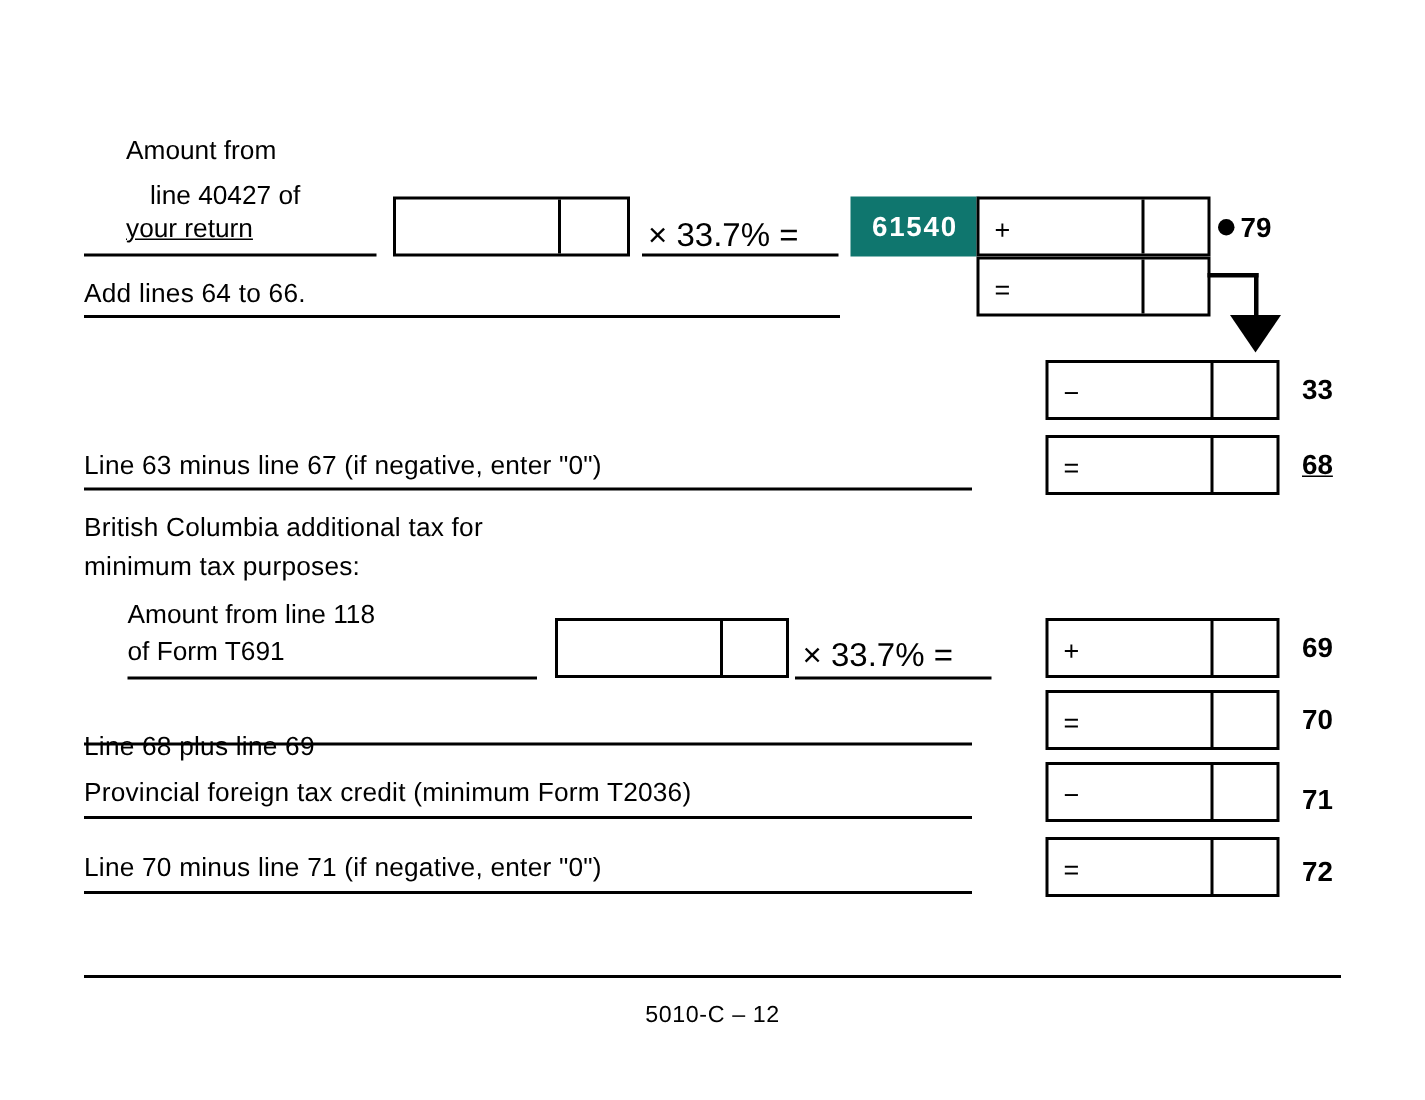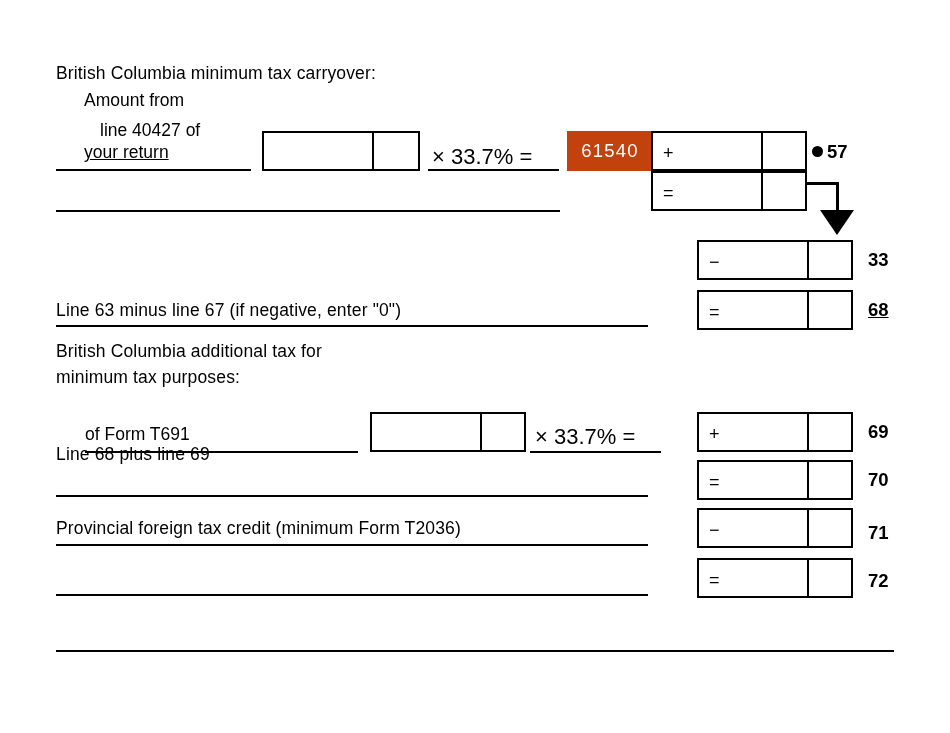--- a/index.html
+++ b/index.html
@@ -76,23 +76,23 @@
     bottom: 0;
     width: 2px;
     background: #000;
   }
   .box .opsym {
     position: absolute;
     font-size: 18px;
     line-height: 1;
   }
   .blackbox {
-    background: #c2410c;
+    background: #0f766e;
     color: #fff;
-    font-weight: normal;
+    font-weight: bold;
     font-size: 18.5px;
     letter-spacing: 1.2px;
     display: flex;
     align-items: center;
     justify-content: center;
     box-sizing: border-box;
   }
 
   
   .arrow-seg { position: absolute; background: #000; }
@@ -103,21 +103,20 @@
     border-left: 17px solid transparent;
     border-right: 17px solid transparent;
     border-top: 25px solid #000;
   }
 </style>
 </head>
 <body>
 
 <div id="page">
 
-  <div class="abs txt" style="left:56px; top:60px;">British Columbia minimum tax carryover:</div>
 
   <div class="abs txt-indent" style="left:84px; top:88px;">Amount from</div>
   <div class="abs txt-indent" style="left:84px; top:118px;margin-left:16px;">line 40427 of</div>
   <div class="abs txt-indent" style="left:84px; top:140px;text-decoration:underline;">your return</div>
 
   <div class="abs rule" style="left:56px; top:169px; width:195px;"></div>
 
   <div class="abs box" style="left:262px; top:131px; width:158px; height:40px;">
     <div class="divider" style="left:108px;"></div>
   </div>
@@ -125,27 +124,28 @@
   <div class="abs op" style="left:432px; top:146px;">× 33.7% =</div>
   <div class="abs rule" style="left:428px; top:169px; width:131px;"></div>
 
   <div class="abs blackbox" style="left:567px; top:131px; width:86px; height:40px;">61540</div>
 
   <div class="abs box" style="left:651px; top:131px; width:156px; height:40px;">
     <div class="divider" style="left:108px;"></div>
     <div class="opsym" style="left:10px; top:11px;">+</div>
   </div>
   <div class="bullet-dot" style="left:812px; top:146px;"></div>
-  <div class="abs bullet-no" style="left:827px; top:143px;">57</div>
+  <div class="abs bullet-no" style="left:827px; top:143px;">79</div>
 
   <div class="abs box" style="left:651px; top:171px; width:156px; height:40px;">
     <div class="divider" style="left:108px;"></div>
     <div class="opsym" style="left:10px; top:11px;">=</div>
   </div>
 
+  <div class="abs txt" style="left:56px; top:182px;">Add lines 64 to 66.</div>
   <div class="abs rule" style="left:56px; top:210px; width:504px;"></div>
 
   <div class="arrow-seg" style="left:805px; top:182px; width:34px; height:3px;"></div>
   <div class="arrow-seg" style="left:836px; top:182px; width:3px; height:32px;"></div>
   <div class="arrow-head" style="left:820px; top:210px;"></div>
 
   <div class="abs box" style="left:697px; top:240px; width:156px; height:40px;">
     <div class="divider" style="left:108px;"></div>
     <div class="opsym" style="left:10px; top:11px;">−</div>
   </div>
@@ -155,54 +155,57 @@
   <div class="abs rule" style="left:56px; top:325px; width:592px;"></div>
   <div class="abs box" style="left:697px; top:290px; width:156px; height:40px;">
     <div class="divider" style="left:108px;"></div>
     <div class="opsym" style="left:10px; top:11px;">=</div>
   </div>
   <div class="abs lineno" style="left:868px; top:301px;text-decoration:underline;">68</div>
 
   <div class="abs txt" style="left:56px; top:338px;">British Columbia additional tax for</div>
   <div class="abs txt" style="left:56px; top:364px;">minimum tax purposes:</div>
 
+  <div class="abs txt-indent" style="left:85px; top:397px;">Amount from line 118</div>
   <div class="abs txt-indent" style="left:85px; top:422px;">of Form T691</div>
   <div class="abs rule" style="left:85px; top:451px; width:273px;"></div>
 
   <div class="abs box" style="left:370px; top:412px; width:156px; height:40px;">
     <div class="divider" style="left:108px;"></div>
   </div>
 
   <div class="abs op" style="left:535px; top:426px;">× 33.7% =</div>
   <div class="abs rule" style="left:530px; top:451px; width:131px;"></div>
 
   <div class="abs box" style="left:697px; top:412px; width:156px; height:40px;">
     <div class="divider" style="left:108px;"></div>
     <div class="opsym" style="left:10px; top:11px;">+</div>
   </div>
   <div class="abs lineno" style="left:868px; top:423px;">69</div>
 
-  <div class="abs txt" style="left:56px; top:441px;">Line 68 plus line 69</div>
+  <div class="abs txt" style="left:56px; top:484px;">Line 68 plus line 69</div>
   <div class="abs rule" style="left:56px; top:495px; width:592px;"></div>
   <div class="abs box" style="left:697px; top:460px; width:156px; height:40px;">
     <div class="divider" style="left:108px;"></div>
     <div class="opsym" style="left:10px; top:11px;">=</div>
   </div>
   <div class="abs lineno" style="left:868px; top:471px;">70</div>
 
   <div class="abs txt" style="left:56px; top:515px;">Provincial foreign tax credit (minimum Form T2036)</div>
   <div class="abs rule" style="left:56px; top:544px; width:592px;"></div>
   <div class="abs box" style="left:697px; top:508px; width:156px; height:40px;">
     <div class="divider" style="left:108px;"></div>
     <div class="opsym" style="left:10px; top:11px;">−</div>
   </div>
   <div class="abs lineno" style="left:868px; top:524px;">71</div>
 
+  <div class="abs txt" style="left:56px; top:565px;">Line 70 minus line 71 (if negative, enter "0")</div>
   <div class="abs rule" style="left:56px; top:594px; width:592px;"></div>
   <div class="abs box" style="left:697px; top:558px; width:156px; height:40px;">
     <div class="divider" style="left:108px;"></div>
     <div class="opsym" style="left:10px; top:11px;">=</div>
   </div>
   <div class="abs lineno" style="left:868px; top:572px;">72</div>
 
   <div class="abs rule-thin" style="left:56px; top:650px; width:838px;"></div>
+  <div class="abs footer-txt" style="left:0; top:669px;">5010-C – 12</div>
 
 </div>
 
 </body></html>

